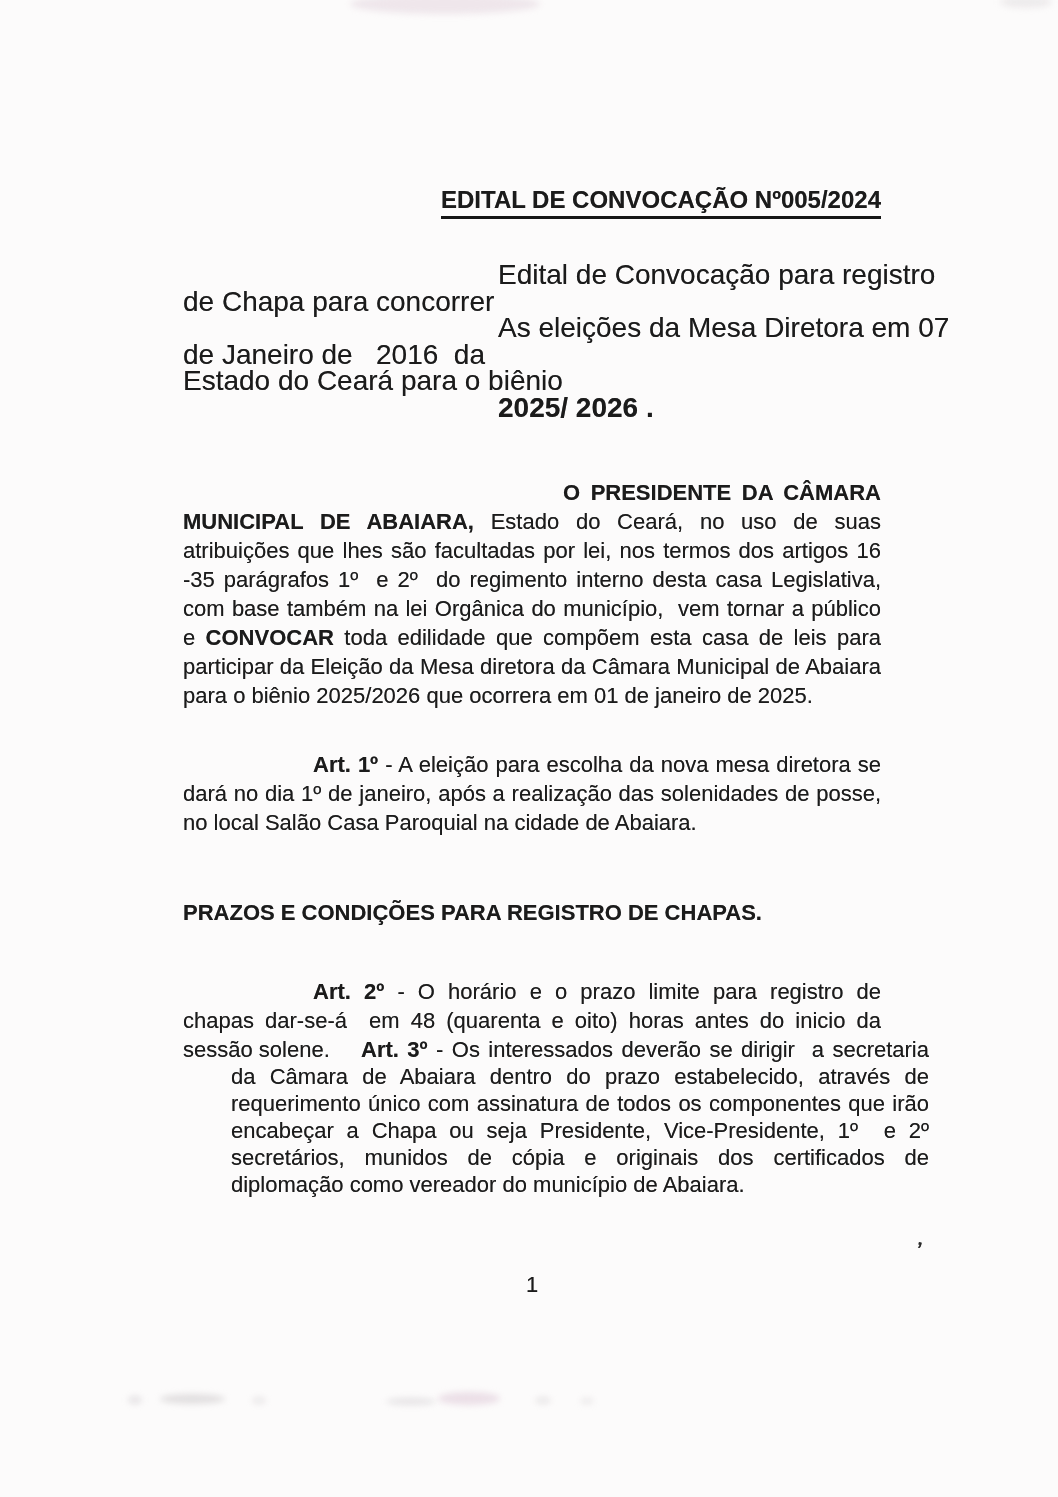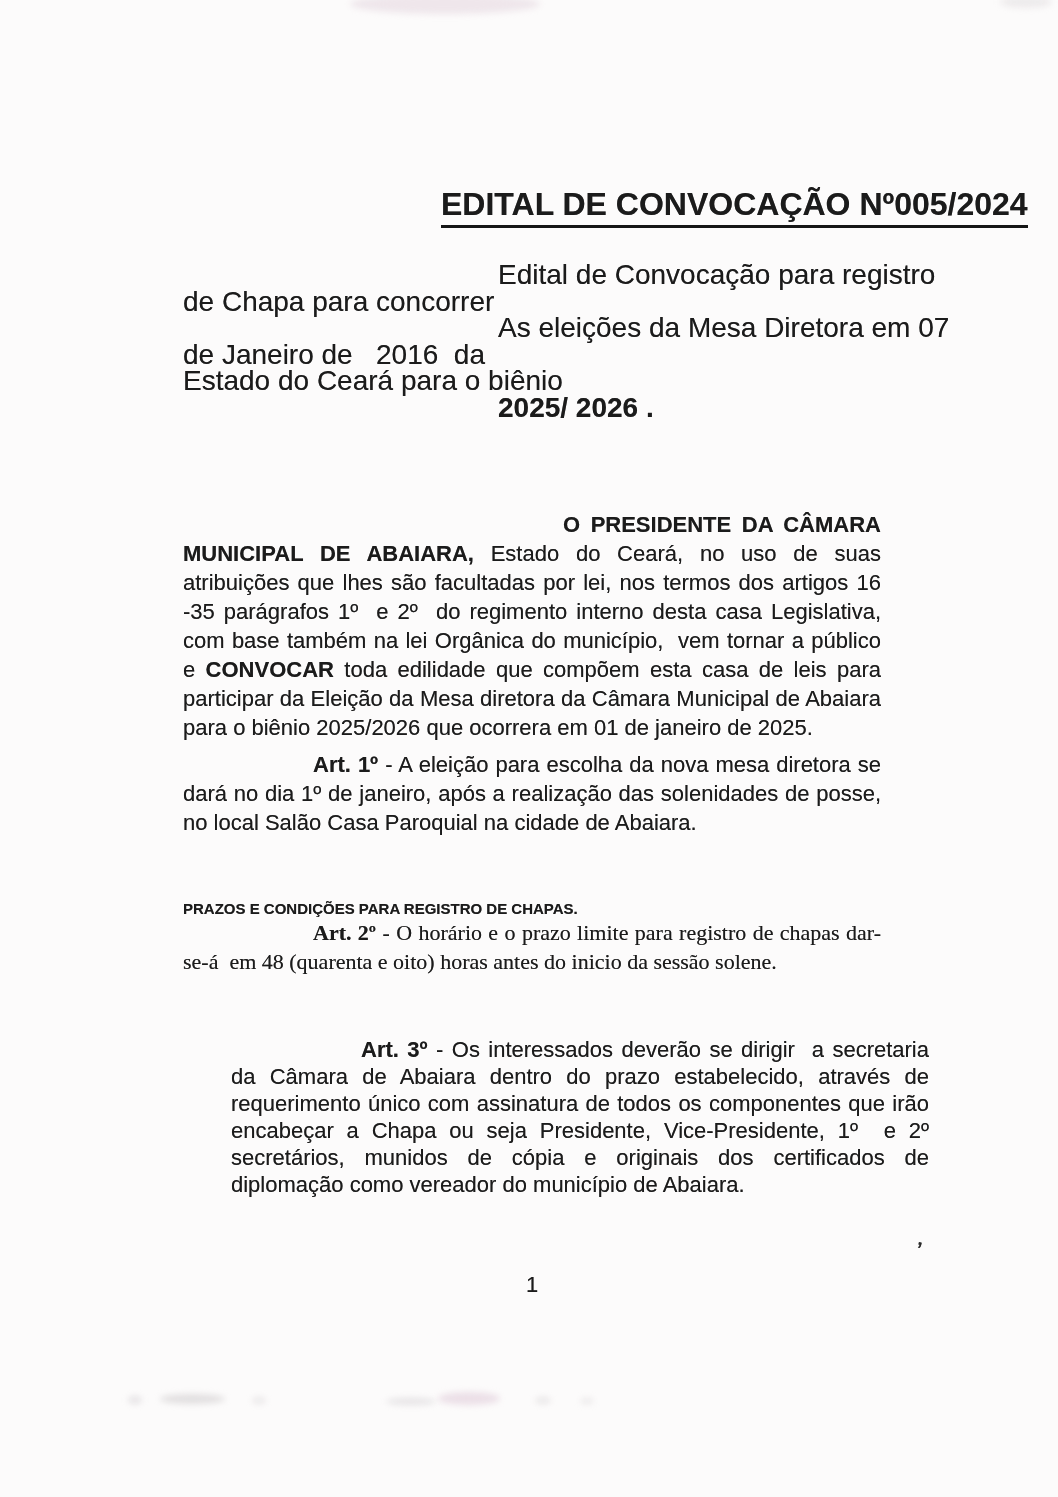--- a/index.html
+++ b/index.html
@@ -17,21 +17,21 @@
     overflow: hidden;
     text-shadow: 0 0 0.4px rgba(20,20,20,0.55); 
   }
   .col {
     position: absolute;
     left: 183px;
     width: 698px;
   }
   .doc-title {
     top: 186px;
-    font-size: 32px;
+    font-size: 24px;
     font-weight: bold;
     white-space: nowrap;
     padding-left: 258px;
     box-sizing: border-box;
   }
   .doc-title .underlined {
     display: inline-block;
     border-bottom: 3px solid #161616;
     padding-bottom: 2px;
   }
@@ -46,29 +46,29 @@
   .preamble-line.right {
     padding-left: 315px;
   }
   .b { font-weight: bold; }
   .doc-paragraph {
     font-size: 22px;
     line-height: 29px;
     text-align: justify;
     white-space: pre-wrap;
   }
-  .p-intro   { top: 510px;  text-indent: 380px; }
+  .p-intro   { top: 478px;  text-indent: 380px; }
   .p-art1    { top: 750px;  text-indent: 130px; }
   .sec-heading {
     top: 900px;
-    font-size: 15px;
+    font-size: 22px;
     font-weight: bold;
     white-space: pre;
   }
-  .p-art2    { top: 918px;  text-indent: 130px; font-family: Liberation Serif, serif; }
+  .p-art2    { top: 977px;  text-indent: 130px; }
   .p-art3    { top: 1036px; text-indent: 130px; line-height: 27px; margin-left: 48px; }
   .p-art4    { top: 1225px; text-indent: 130px; }
   .page-number {
     top: 1272px;
     text-align: center;
     font-size: 22px;
   }
   .stray-mark {
     position: absolute;
     left: 916px;

